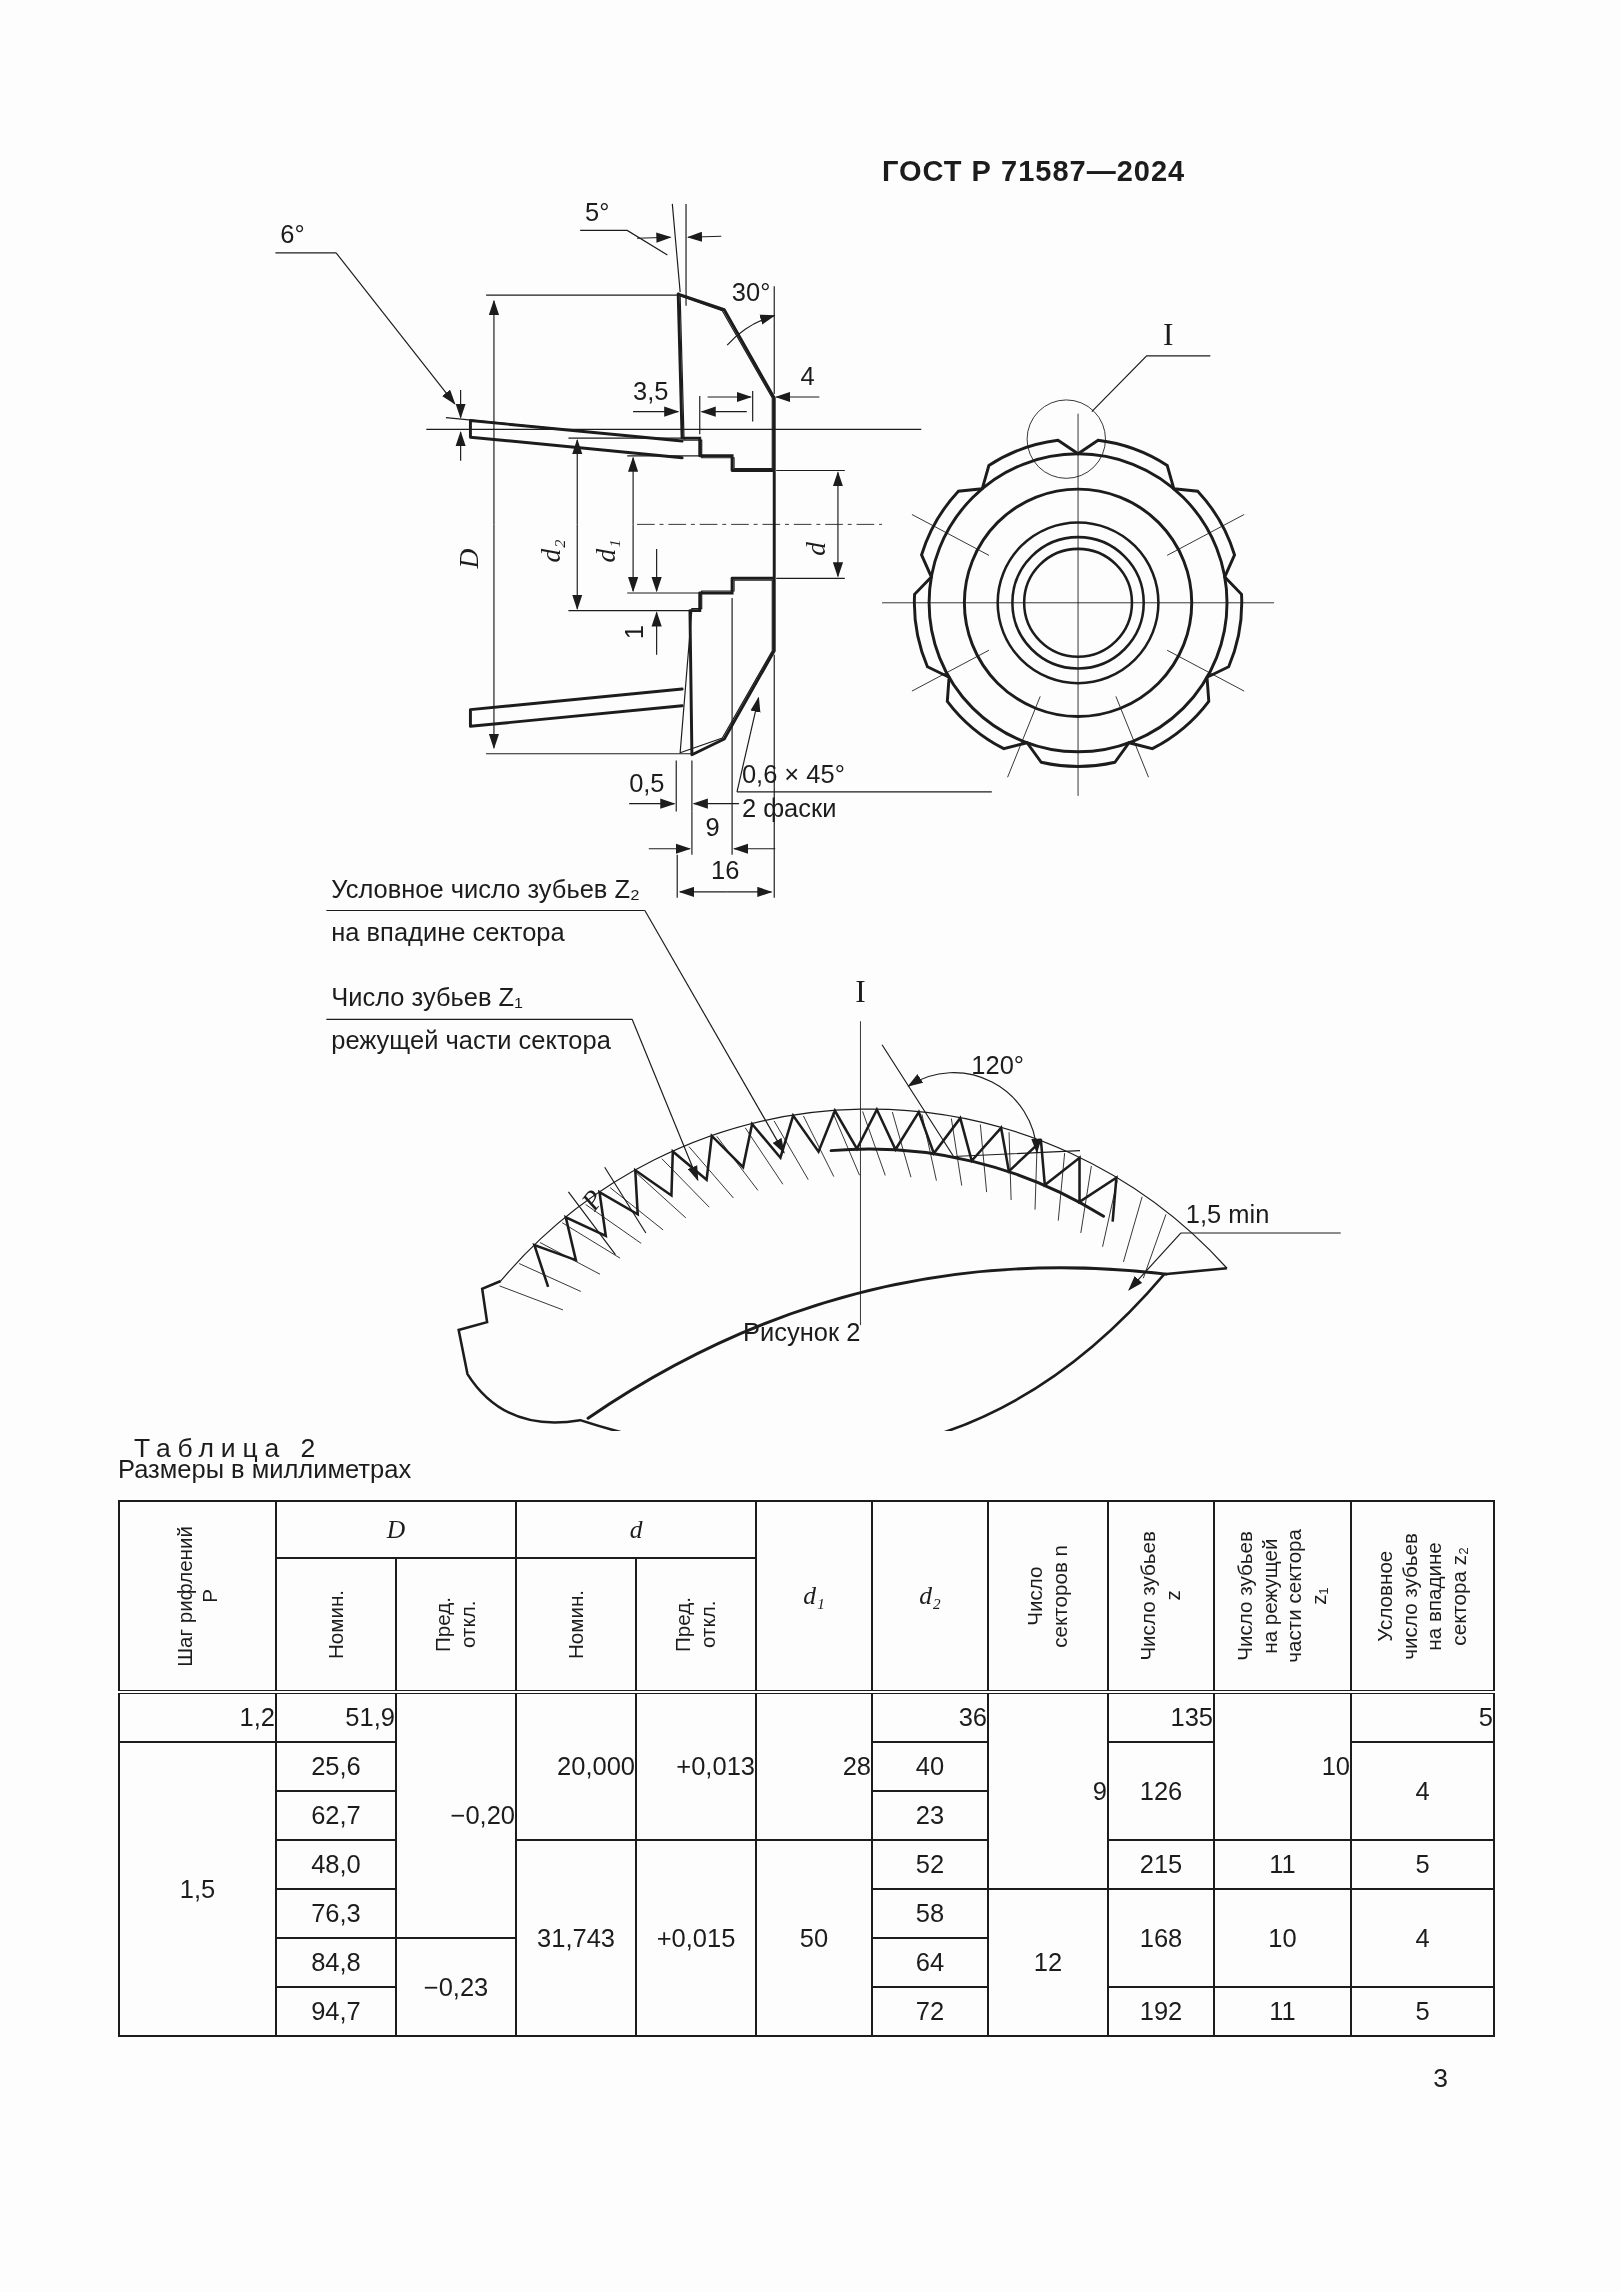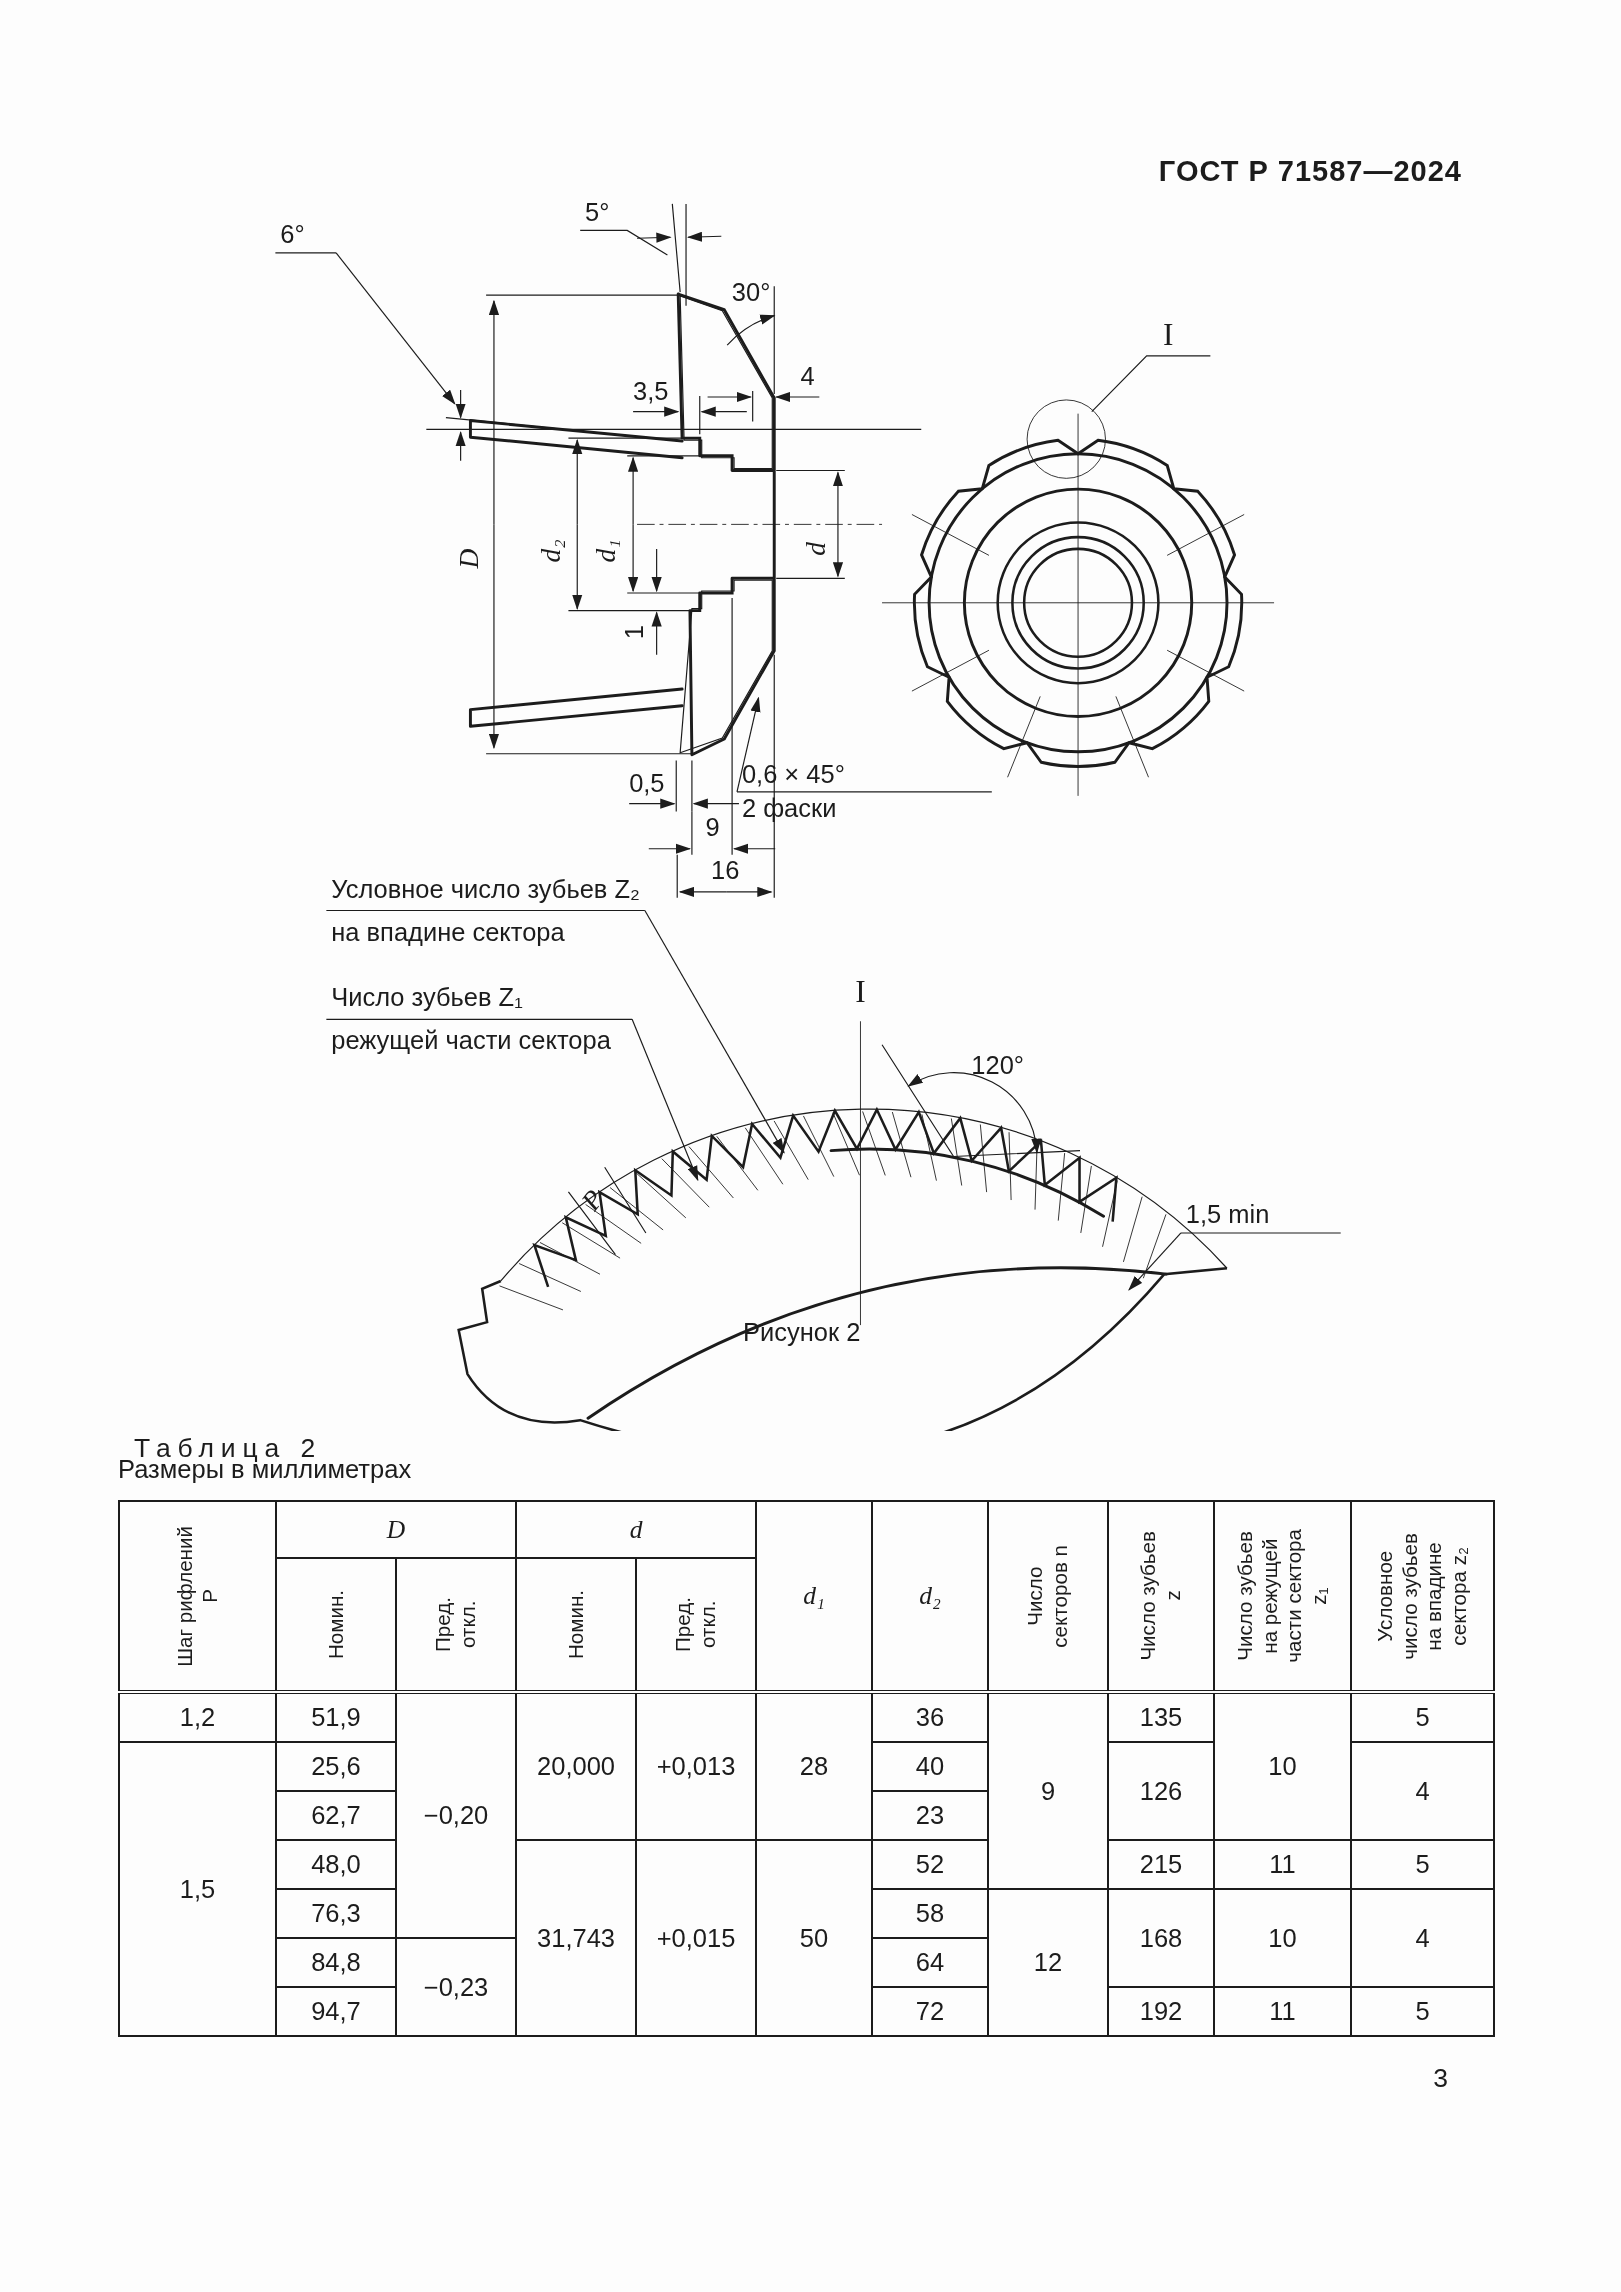--- a/index.html
+++ b/index.html
@@ -1,37 +1,37 @@
 <!DOCTYPE html>
 <html><head>
 <meta charset="utf-8">
 <style>
   html,body{margin:0;padding:0;background:#888;}
   .page{position:relative;width:1621px;height:2293px;background:#fdfdfd;margin:0 auto;
         font-family:"Liberation Sans",sans-serif;color:#1c1c1c;overflow:hidden;}
-  .doc-header{position:absolute;left:882px;top:155px;width:580px;text-align:right;
+  .doc-header{position:absolute;left:882px;top:155px;width:580px;text-align:left;
         font-size:29px;font-weight:bold;letter-spacing:1px;}
   .fig{position:absolute;left:0;top:0;}
   .fig text{font-family:"Liberation Sans",sans-serif;font-size:26px;fill:#1c1c1c;}
   .fig text.it{font-family:"Liberation Serif",serif;font-style:italic;font-size:28px;}
   .fig text.mark{font-family:"Liberation Serif",serif;font-size:32px;}
   .thick{stroke:#1c1c1c;stroke-width:3;fill:none;stroke-linecap:round;}
   .med{stroke:#1c1c1c;stroke-width:2.6;fill:none;}
   .thin{stroke:#1c1c1c;stroke-width:1.2;fill:none;}
   .hair{stroke:#1c1c1c;stroke-width:0.9;fill:none;}
   .tbl-title{position:absolute;left:134px;top:1433px;font-size:26.5px;letter-spacing:6.9px;}
   .tbl-units{position:absolute;left:118px;top:1455px;width:1372px;text-align:left;font-size:25.5px;}
   .gtable{position:absolute;left:118px;top:1500px;border-collapse:collapse;table-layout:fixed;
         width:1372px;border:2.9px solid #1c1c1c;}
   .gtable th,.gtable td{border:2px solid #1c1c1c;text-align:center;vertical-align:middle;
         font-weight:normal;font-size:25.5px;padding:0;}
   .gtable thead tr.ra th{height:55px;}
   .gtable thead tr.rb th{height:131px;}
   .gtable tbody td{height:47px;}
-  .gtable tbody tr:first-child td{border-top:4.9px double #1c1c1c;}
+  .gtable tbody tr:first-child td{border-top:4.9px double #1c1c1c;text-align:right;}
   .vt{writing-mode:vertical-rl;transform:rotate(180deg);white-space:pre-line;
         font-size:20.6px;line-height:1.2;margin:0 auto;}
   .iv{font-family:"Liberation Serif",serif;font-style:italic;font-size:26.5px;}
   .page-num{position:absolute;left:1411px;top:2063px;width:59px;text-align:center;font-size:26.5px;}
 </style>
 </head>
 <body>
 
 <div class="page">
 

